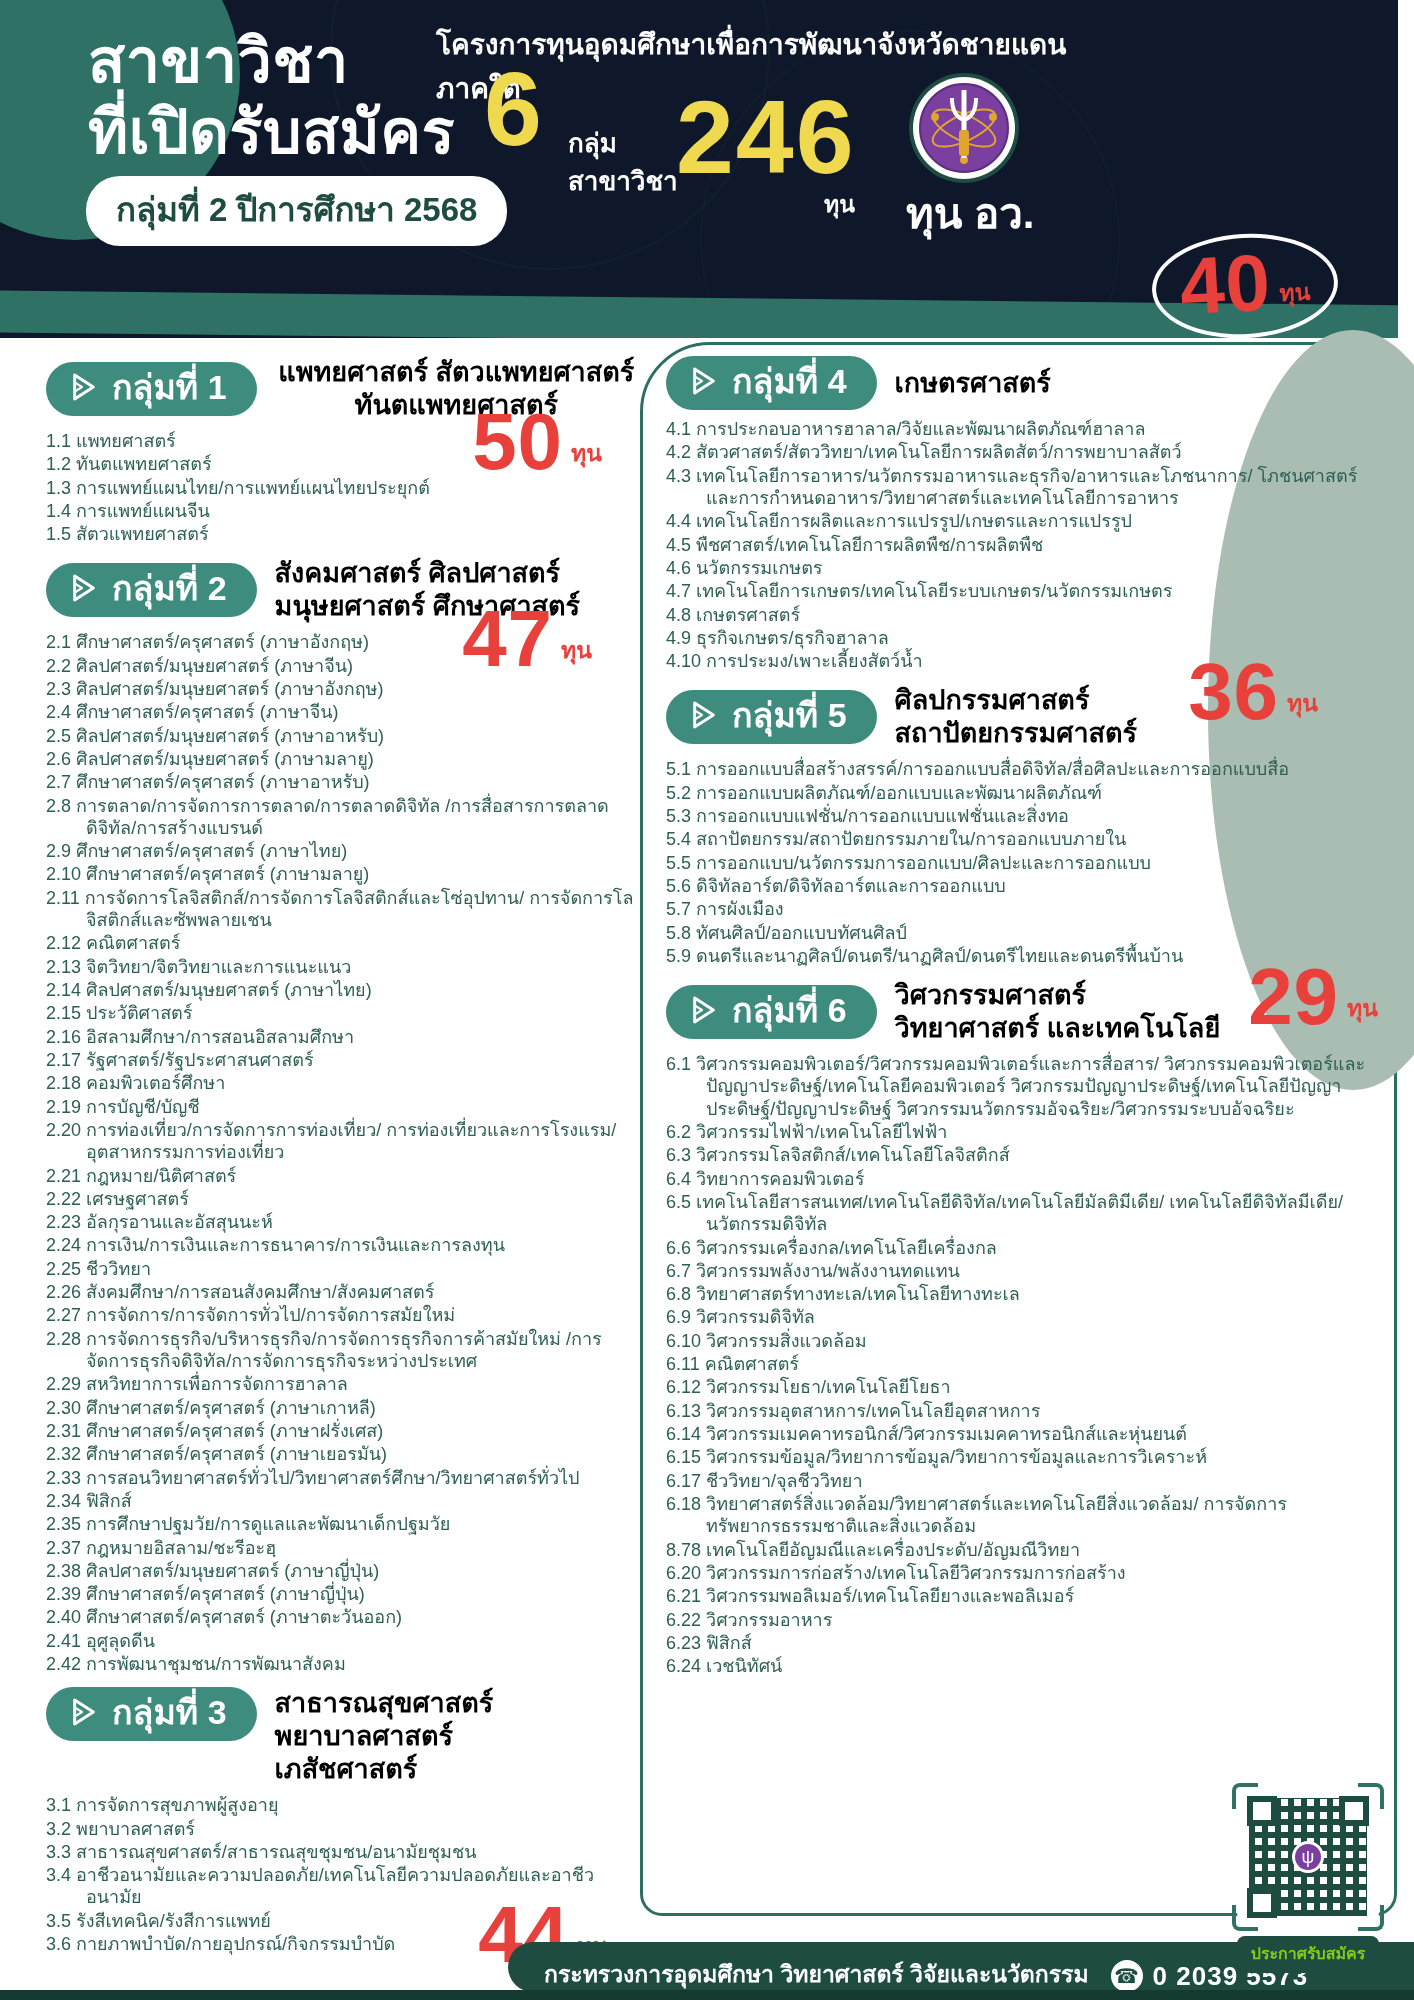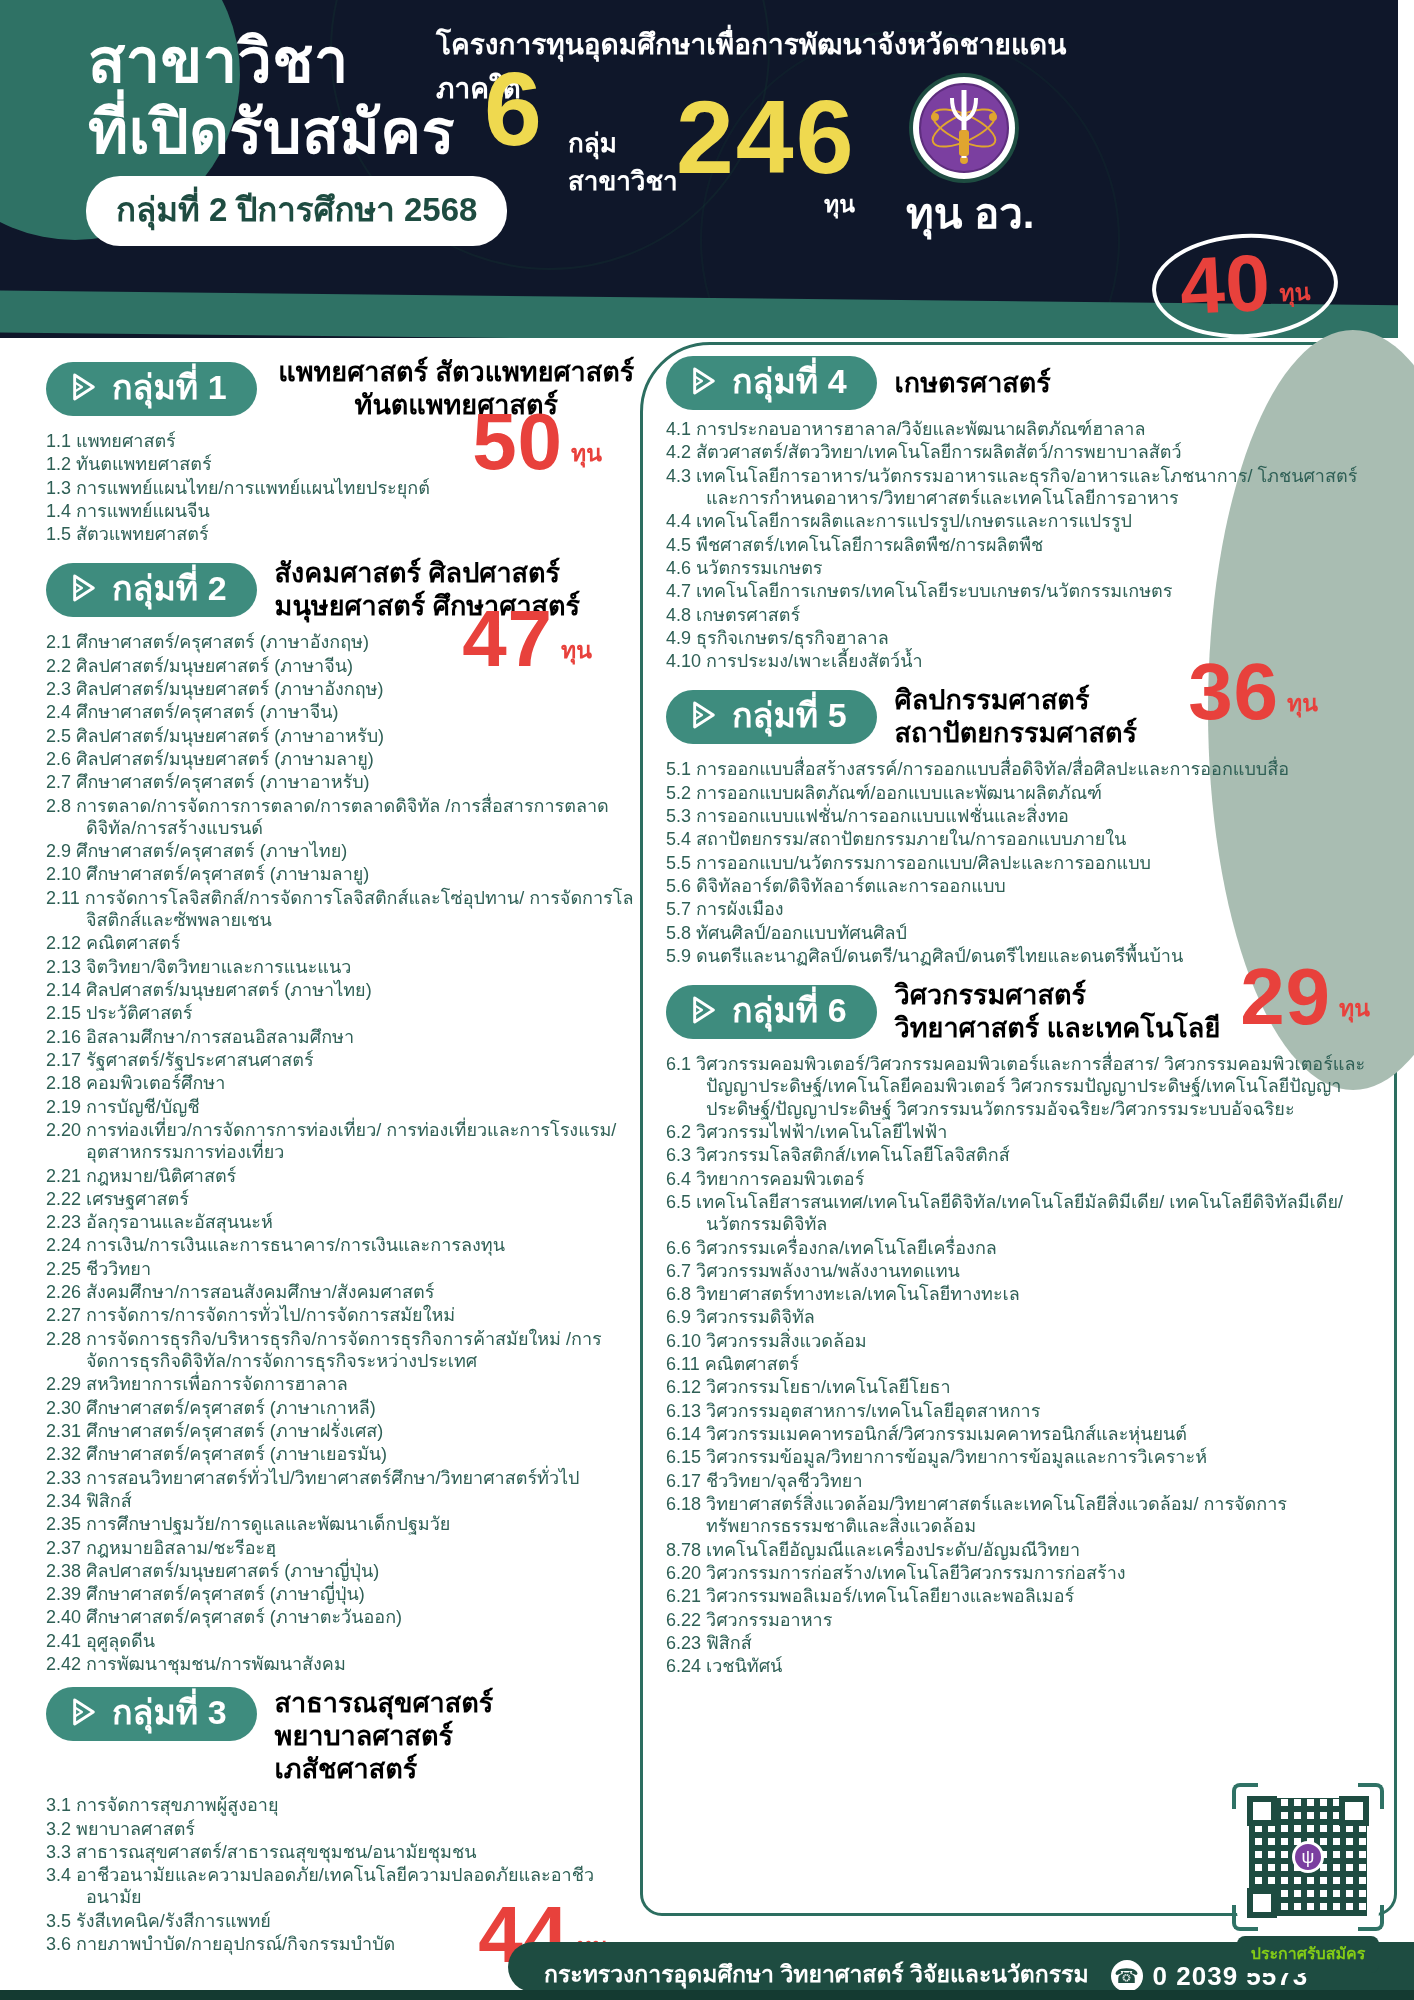--- a/index.html
+++ b/index.html
@@ -46,21 +46,21 @@
   .count-unit { font-size:23px; font-weight:800; color:#E8413C; margin:0 0 5px 8px; }
 
   .g1 .group-title { flex:1; text-align:center; }
   .g1 .count { top:52px; right:36px;justify-content:center; }
   .g2 .count { top:48px; right:46px; }
   .g3 .count { top:214px; right:30px; }
   .g3 .group-head { align-items:flex-start; }
   .g3 .items li:nth-child(10), .g3 .items li:nth-child(11) { display:inline-block; padding-left:0; text-indent:0; margin-right:34px; }
   .g4 .count { top:-122px; right:40px; border:4px solid #fff; border-radius:50%; padding:12px 24px 16px; transform:rotate(-3deg); }
   .g5 .count { top:-26px; right:60px; }
-  .g6 .count { top:-16px; right:8px;margin-left:35px; }
+  .g6 .count { top:-16px; right:0px;margin-left:35px; }
   .g4 .group-head { margin-top:0; }
 
   
   .qr-box { position:absolute; left:1237px; top:1788px; width:142px; height:138px; background:#fff; border-radius:14px; z-index:4; }
   .qr-corner { position:absolute; width:26px; height:26px; border-color:#2F7265; border-style:solid; }
   .qr-corner.tl { left:-5px; top:-5px; border-width:4px 0 0 4px; border-radius:8px 0 0 0; }
   .qr-corner.tr { right:-5px; top:-5px; border-width:4px 4px 0 0; border-radius:0 8px 0 0; }
   .qr-corner.bl { left:-5px; bottom:-5px; border-width:0 0 4px 4px; border-radius:0 0 0 8px; }
   .qr-corner.br { right:-5px; bottom:-5px; border-width:0 4px 4px 0; border-radius:0 0 8px 0; }
   .qr-pattern { position:absolute; left:12px; top:10px; width:118px; height:118px;

